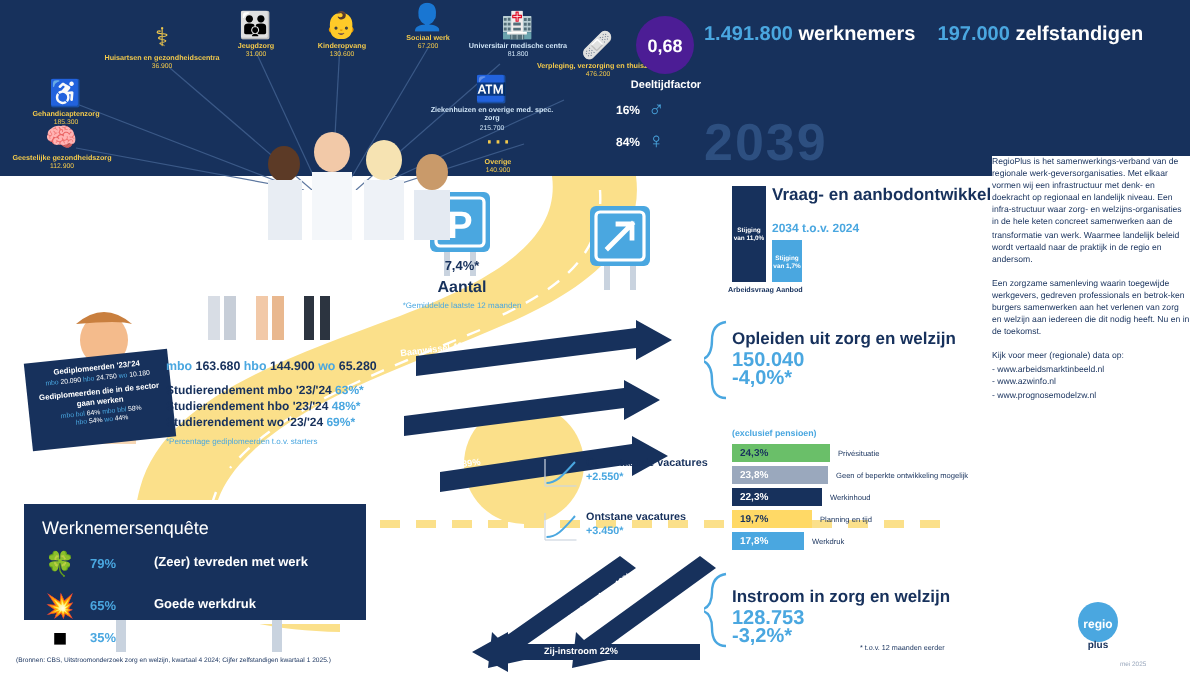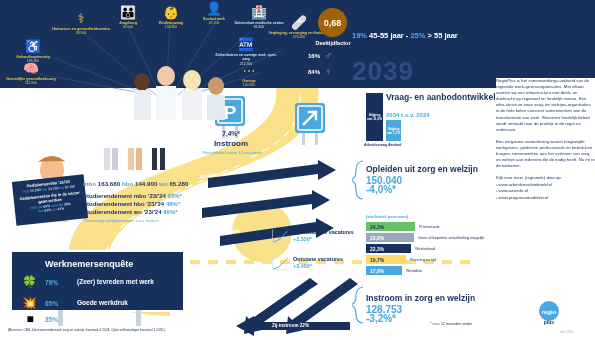--- a/index.html
+++ b/index.html
@@ -25,21 +25,21 @@
   .sector { position:absolute; width:62px; text-align:center; color:#f2c94c; }
   .sector .s-ico { font-size:13px; line-height:13px; color:#f2c94c; }
   .sector .s-lab { font-size:3.6px; font-weight:bold; line-height:4.4px; margin-top:2px; color:#f2c94c; }
   .sector .s-val { font-size:3.4px; line-height:4.2px; color:#f2c94c; font-weight:normal; }
   .sector.blue .s-ico, .sector.blue .s-lab, .sector.blue .s-val { color:#cfe4f6; }
   .sector.lblue .s-ico { color:#4aa7e0; }
 
   
   .dtf-circle {
     position:absolute; left:318px; top:8px; width:29px; height:29px;
-    border-radius:50%; background:#a16207; color:#fff;
+    border-radius:50%; background:#4c1d95; color:#fff;
     font-size:9px; font-weight:bold; display:flex; align-items:center; justify-content:center;
   }
   .dtf-label { position:absolute; left:300px; top:40px; width:66px; text-align:center;
     font-size:5.5px; font-weight:bold; color:#fff; }
   .gender-row { position:absolute; color:#fff; font-size:6px; font-weight:bold; display:flex; align-items:center; gap:4px; }
   .gender-row .g { color:#4aa7e0; font-size:11px; line-height:11px; }
 
   
   .stat-line1 { position:absolute; left:352px; top:12px; font-size:10px; font-weight:bold; color:#fff; white-space:nowrap; }
   .stat-line1 .num { color:#4aa7e0; }
@@ -100,21 +100,21 @@
   .verz-note { position:absolute; left:196px; top:150px; width:70px; text-align:center; font-size:4px; color:#4aa7e0; line-height:5px; }
 
   
   .diploma { position:absolute; left:14px; top:178px; width:72px; height:44px; background:#17315c; transform:rotate(-6deg); color:#fff; padding:4px 3px; }
   .dip-t { font-size:3.9px; font-weight:bold; line-height:4.8px; text-align:center; }
   .dip-v { font-size:3.4px; line-height:4.4px; text-align:center; }
   .dip-v .bl { color:#4aa7e0; }
 
   
   .survey { position:absolute; left:10px; top:250px; width:175px; height:62px; background:#17315c; border:2px solid #fff; border-radius:2px; padding:7px 9px; }
-  .survey h3 { color:#fff; font-size:9px; font-weight:bold; margin-bottom:6px;margin-left:24px; }
+  .survey h3 { color:#fff; font-size:9px; font-weight:normal; margin-bottom:6px; }
   .sv-row { display:flex; align-items:center; gap:6px; margin-bottom:2px; }
   .sv-pct { color:#4aa7e0; font-size:6.5px; font-weight:bold; width:26px; }
   .sv-txt { color:#fff; font-size:6.5px; font-weight:bold; line-height:8px; }
   .sv-ico { width:18px; text-align:center; font-size:12px; }
   .source { position:absolute; left:8px; top:328px; font-size:3.3px; color:#17315c; white-space:nowrap; }
   .foot-note { position:absolute; left:430px; top:322px; font-size:3.6px; color:#17315c; }
   .date-note { position:absolute; left:560px; top:330px; font-size:3.2px; color:#9aa8bd; }
 </style>
 </head>
 <body>
@@ -193,27 +193,28 @@
   <div class="dtf-label">Deeltijdfactor</div>
   <div class="gender-row" style="left:308px; top:50px;">
     <span>16%</span>
     <span class="g">♂</span>
   </div>
   <div class="gender-row" style="left:308px; top:66px;">
     <span>84%</span>
     <span class="g">♀</span>
   </div>
 
+  <div class="stat-line1">
+    <span class="num">1.491.800</span>
+    <span>werknemers</span>
+    &nbsp;&nbsp;
+    <span class="num">197.000</span>
+    <span>zelfstandigen</span>
+  </div>
   <div class="agewrap">
-    <div>
-      <span class="pc">19%</span>
-      <span>45-55 jaar</span> -
-      <span class="pc">25%</span>
-      <span>&gt; 55 jaar</span>
-    </div>
   </div>
   <div class="bigyear">2039</div>
 
   <svg class="road" viewBox="0 0 595 340">
     <path d="M300,88 C300,130 250,150 190,165 C120,182 70,200 60,250 C52,292 120,310 185,305 L185,330 L0,330 L0,300 Q30,268 90,255 C160,240 210,215 245,185 C275,158 280,120 272,88 Z" fill="#f9dd7e" opacity="0"></path>
     <path d="M318,88 C322,118 300,140 262,158 C210,182 150,198 120,232 C92,264 110,296 170,300 L170,316 C92,314 58,286 70,244 C82,200 140,180 200,158 C252,138 280,118 276,88 Z" fill="#fbe08a"></path>
     <path d="M300,95 C302,125 284,142 250,158" stroke="#ffffff" stroke-width="1.2" fill="none" stroke-dasharray="7 6"></path>
     <path d="M240,165 C190,186 140,204 115,234" stroke="#ffffff" stroke-width="1.2" fill="none" stroke-dasharray="7 6"></path>
     <path d="M108,246 C96,276 118,296 168,300" stroke="#ffffff" stroke-width="1.2" fill="none" stroke-dasharray="7 6"></path>
     <path d="M170,300 L430,300" stroke="#fbe08a" stroke-width="0" fill="none"></path>
@@ -223,21 +224,21 @@
   </svg>
 
   <svg style="position:absolute;left:205px;top:96px;" width="52" height="46">
     <rect x="10" y="0" width="30" height="30" rx="3" fill="#4aa7e0"></rect>
     <rect x="13" y="3" width="24" height="24" rx="2" fill="none" stroke="#fff" stroke-width="1.6"></rect>
     <text x="25" y="23" font-size="19" font-weight="bold" fill="#fff" text-anchor="middle" font-family="Liberation Sans, sans-serif">P</text>
     <rect x="17" y="30" width="3" height="12" fill="#c9d3df"></rect>
     <rect x="30" y="30" width="3" height="12" fill="#c9d3df"></rect>
   </svg>
   <div class="verz-pct">7,4%*</div>
-  <div class="verz-lab">Instroom</div>
+  <div class="verz-lab">Aantal</div>
   <div class="verz-note">*Gemiddelde laatste 12 maanden</div>
 
   <svg style="position:absolute;left:289px;top:103px;" width="44" height="46">
     <rect x="6" y="0" width="30" height="30" rx="3" fill="#4aa7e0"></rect>
     <rect x="9" y="3" width="24" height="24" rx="2" fill="none" stroke="#fff" stroke-width="1.6"></rect>
     <path d="M15,21 L27,9 M27,9 L20,9 M27,9 L27,16" stroke="#fff" stroke-width="2.4" fill="none" stroke-linecap="square"></path>
     <rect x="13" y="30" width="3" height="12" fill="#c9d3df"></rect>
     <rect x="26" y="30" width="3" height="12" fill="#c9d3df"></rect>
   </svg>
 

